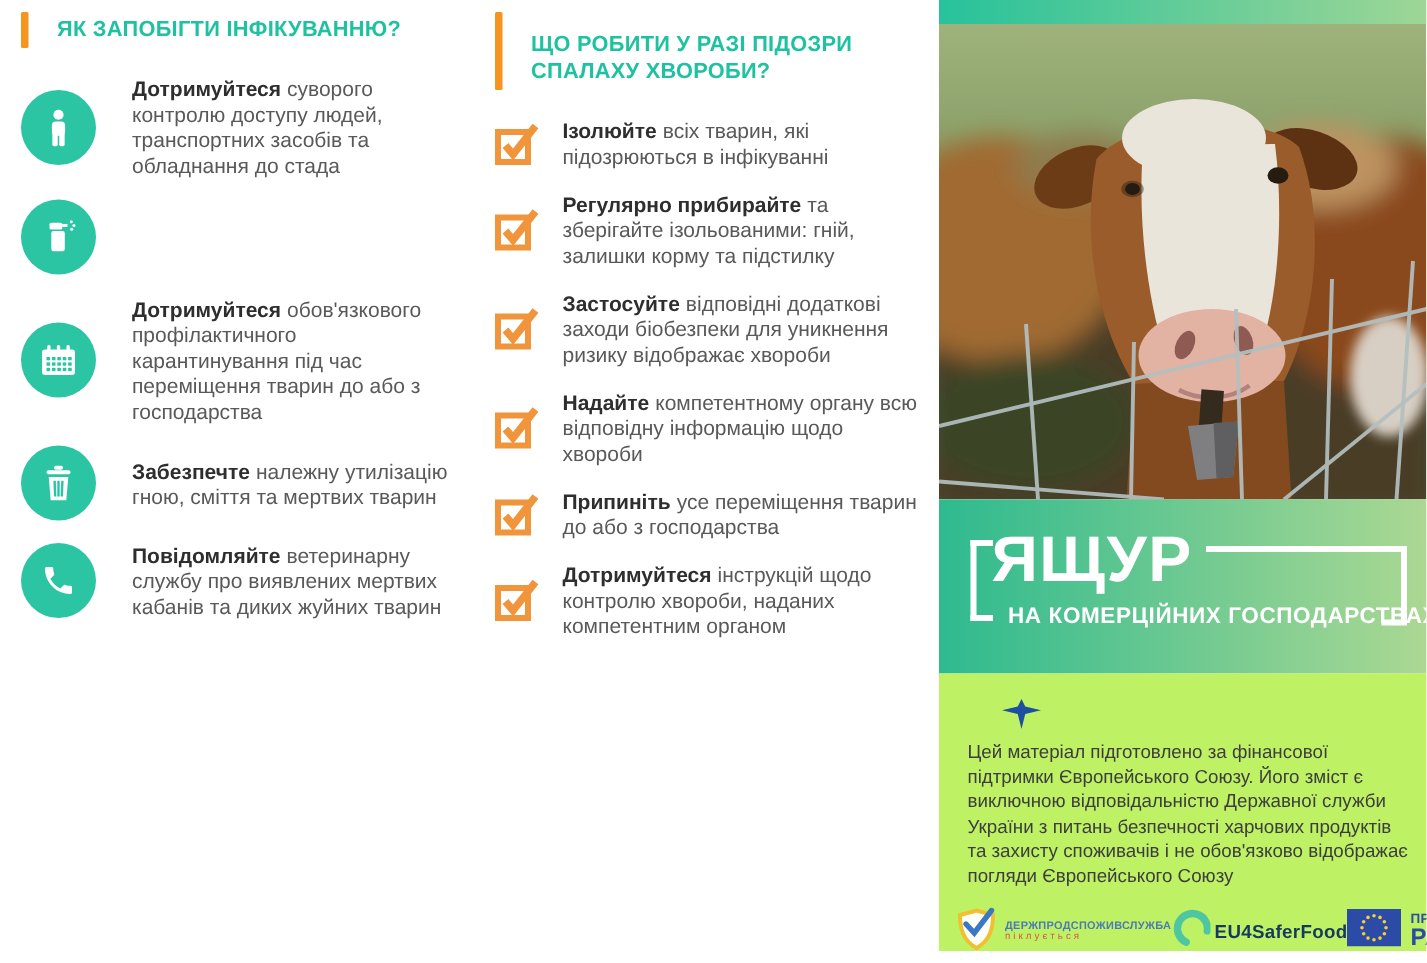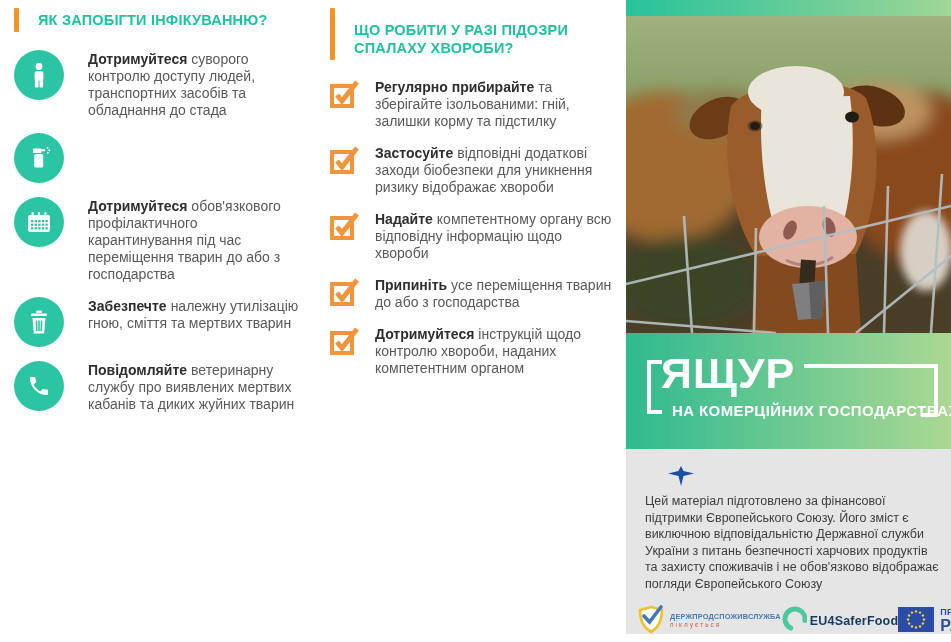--- a/index.html
+++ b/index.html
@@ -11,21 +11,21 @@
   .col-left  { position:absolute; left:14px;  top:8px;  width:304px; }
   .col-mid   { position:absolute; left:330px; top:8px;  width:292px; }
 
   .col-header { display:flex; align-items:stretch; margin-bottom:18px; }
   .accent-bar { width:5px; background:#f5941e; border-radius:1px; margin-right:19px; flex:0 0 5px; }
   .col-title  { color:#1fc2a0; font-weight:bold; font-size:14.5px; line-height:18px;
                 letter-spacing:.2px; padding-top:3px; padding-bottom:3px; }
   .col-left  .col-title { max-width:250px; }
   .col-mid   .col-title { max-width:235px;margin-top:10px; }
 
-  .item { display:flex; margin-bottom:14px; }
+  .item { display:flex; margin-bottom:14px;align-items:center; }
   .item-text { font-size:14px; line-height:17px; color:#595959; }
   .item-text .lead { font-weight:bold; color:#2e2e2e; margin-right:4px; }
 
   
   .circle-icon { flex:0 0 50px; width:50px; height:50px; border-radius:50%;
                  background:#2cc5a4; display:flex; align-items:center; justify-content:center;
                  margin-right:24px; }
   .col-left .item-text { width:218px; padding-top:1px; }
 
   
@@ -43,21 +43,21 @@
   .banner-title { position:absolute; left:35px; top:16px; font-size:43px; font-weight:800;
                   letter-spacing:1px; }
   .banner-sub   { position:absolute; left:34px; top:69px; font-size:15px; font-weight:bold;
                   letter-spacing:.4px; white-space:nowrap;margin-left:12px; }
   .frame-left  { position:absolute; left:21px; top:27px; width:15px; height:54px;
                  border-left:4px solid #fff; border-top:4px solid #fff; border-bottom:4px solid #fff; }
   .frame-right { position:absolute; left:178px; right:13px; top:31px; height:49px;
                  border-top:4px solid #fff; border-right:4px solid #fff; }
   .frame-foot  { position:absolute; right:13px; top:80px; width:17px; border-bottom:4px solid #fff; }
 
-  .footer { position:absolute; left:0; top:449px; width:325px; height:185px; background:#e5e5e5; }
+  .footer { position:absolute; left:0; top:449px; width:325px; height:185px; background:#bef264; }
   .eu-star { position:absolute; left:42px; top:17px; }
   .disclaimer { position:absolute; left:19px; top:44px; width:296px;
                 font-size:12.5px; line-height:16.5px; color:#3d3d3d; }
   .logos { position:absolute; left:10px; right:4px; top:151px; height:42px;
            display:flex; align-items:center; justify-content:flex-start; }
   .logo { display:flex; align-items:center; }
   .dpss-text { margin-left:4px; line-height:1; }
   .dpss-name { font-size:7.3px; font-weight:bold; color:#4b79b5; letter-spacing:.2px; }
   .dpss-tag  { font-size:6.5px; color:#d9534f; letter-spacing:2px; margin-top:2px; }
   .eu4-label { font-size:12.5px; font-weight:bold; color:#17395f; margin-left:3px; letter-spacing:.2px; }
@@ -163,20 +163,31 @@
       </div>
     </div>
   </div>
 
   <div class="col-mid">
     <div class="col-header">
       <div class="accent-bar"></div>
       <div class="col-title">ЩО РОБИТИ У РАЗІ ПІДОЗРИ СПАЛАХУ ХВОРОБИ?</div>
     </div>
 
+    <div class="item">
+      <span class="check-icon">
+        <svg width="30" height="32" viewBox="0 0 30 32">
+            <rect x="2" y="8" width="20" height="20" fill="none" stroke="#f0953c" stroke-width="4"></rect>
+            <path d="M7 17 L12 23 L27 4" fill="none" stroke="#f0953c" stroke-width="5"></path>
+          </svg>
+      </span>
+      <div class="item-text">
+        <span class="lead">Ізолюйте</span><span>всіх тварин, які підозрюються в інфікуванні</span>
+      </div>
+    </div>
 
     <div class="item">
       <span class="check-icon">
         <svg width="30" height="32" viewBox="0 0 30 32">
             <rect x="2" y="8" width="20" height="20" fill="none" stroke="#f0953c" stroke-width="4"></rect>
             <path d="M7 17 L12 23 L27 4" fill="none" stroke="#f0953c" stroke-width="5"></path>
           </svg>
       </span>
       <div class="item-text">
         <span class="lead">Регулярно прибирайте</span><span>та зберігайте ізольованими: гній, залишки корму та підстилку</span>

